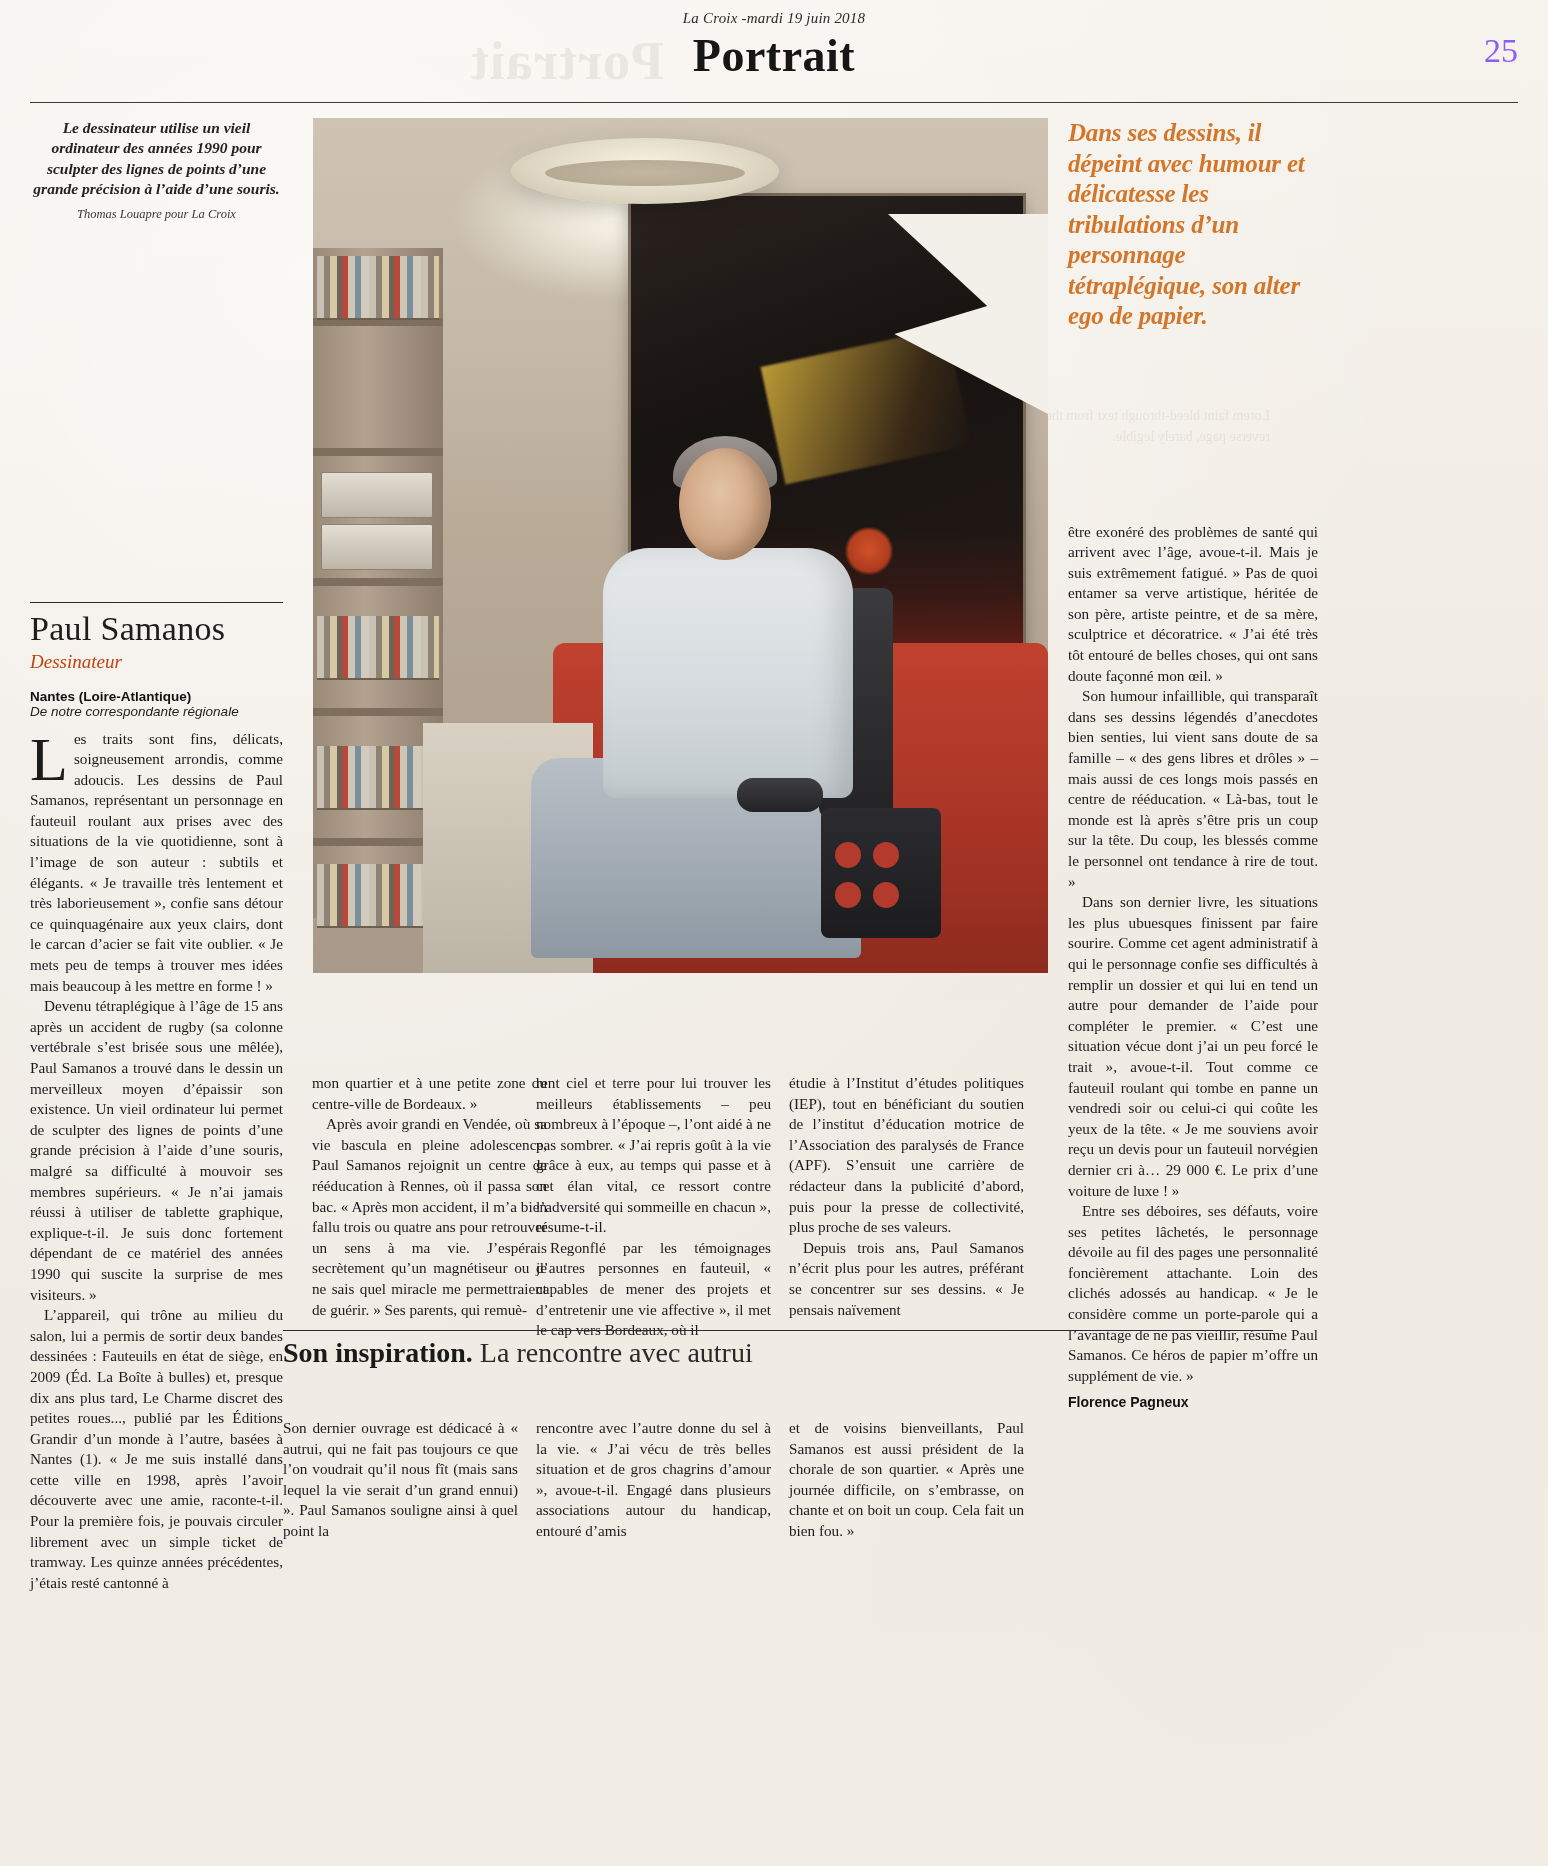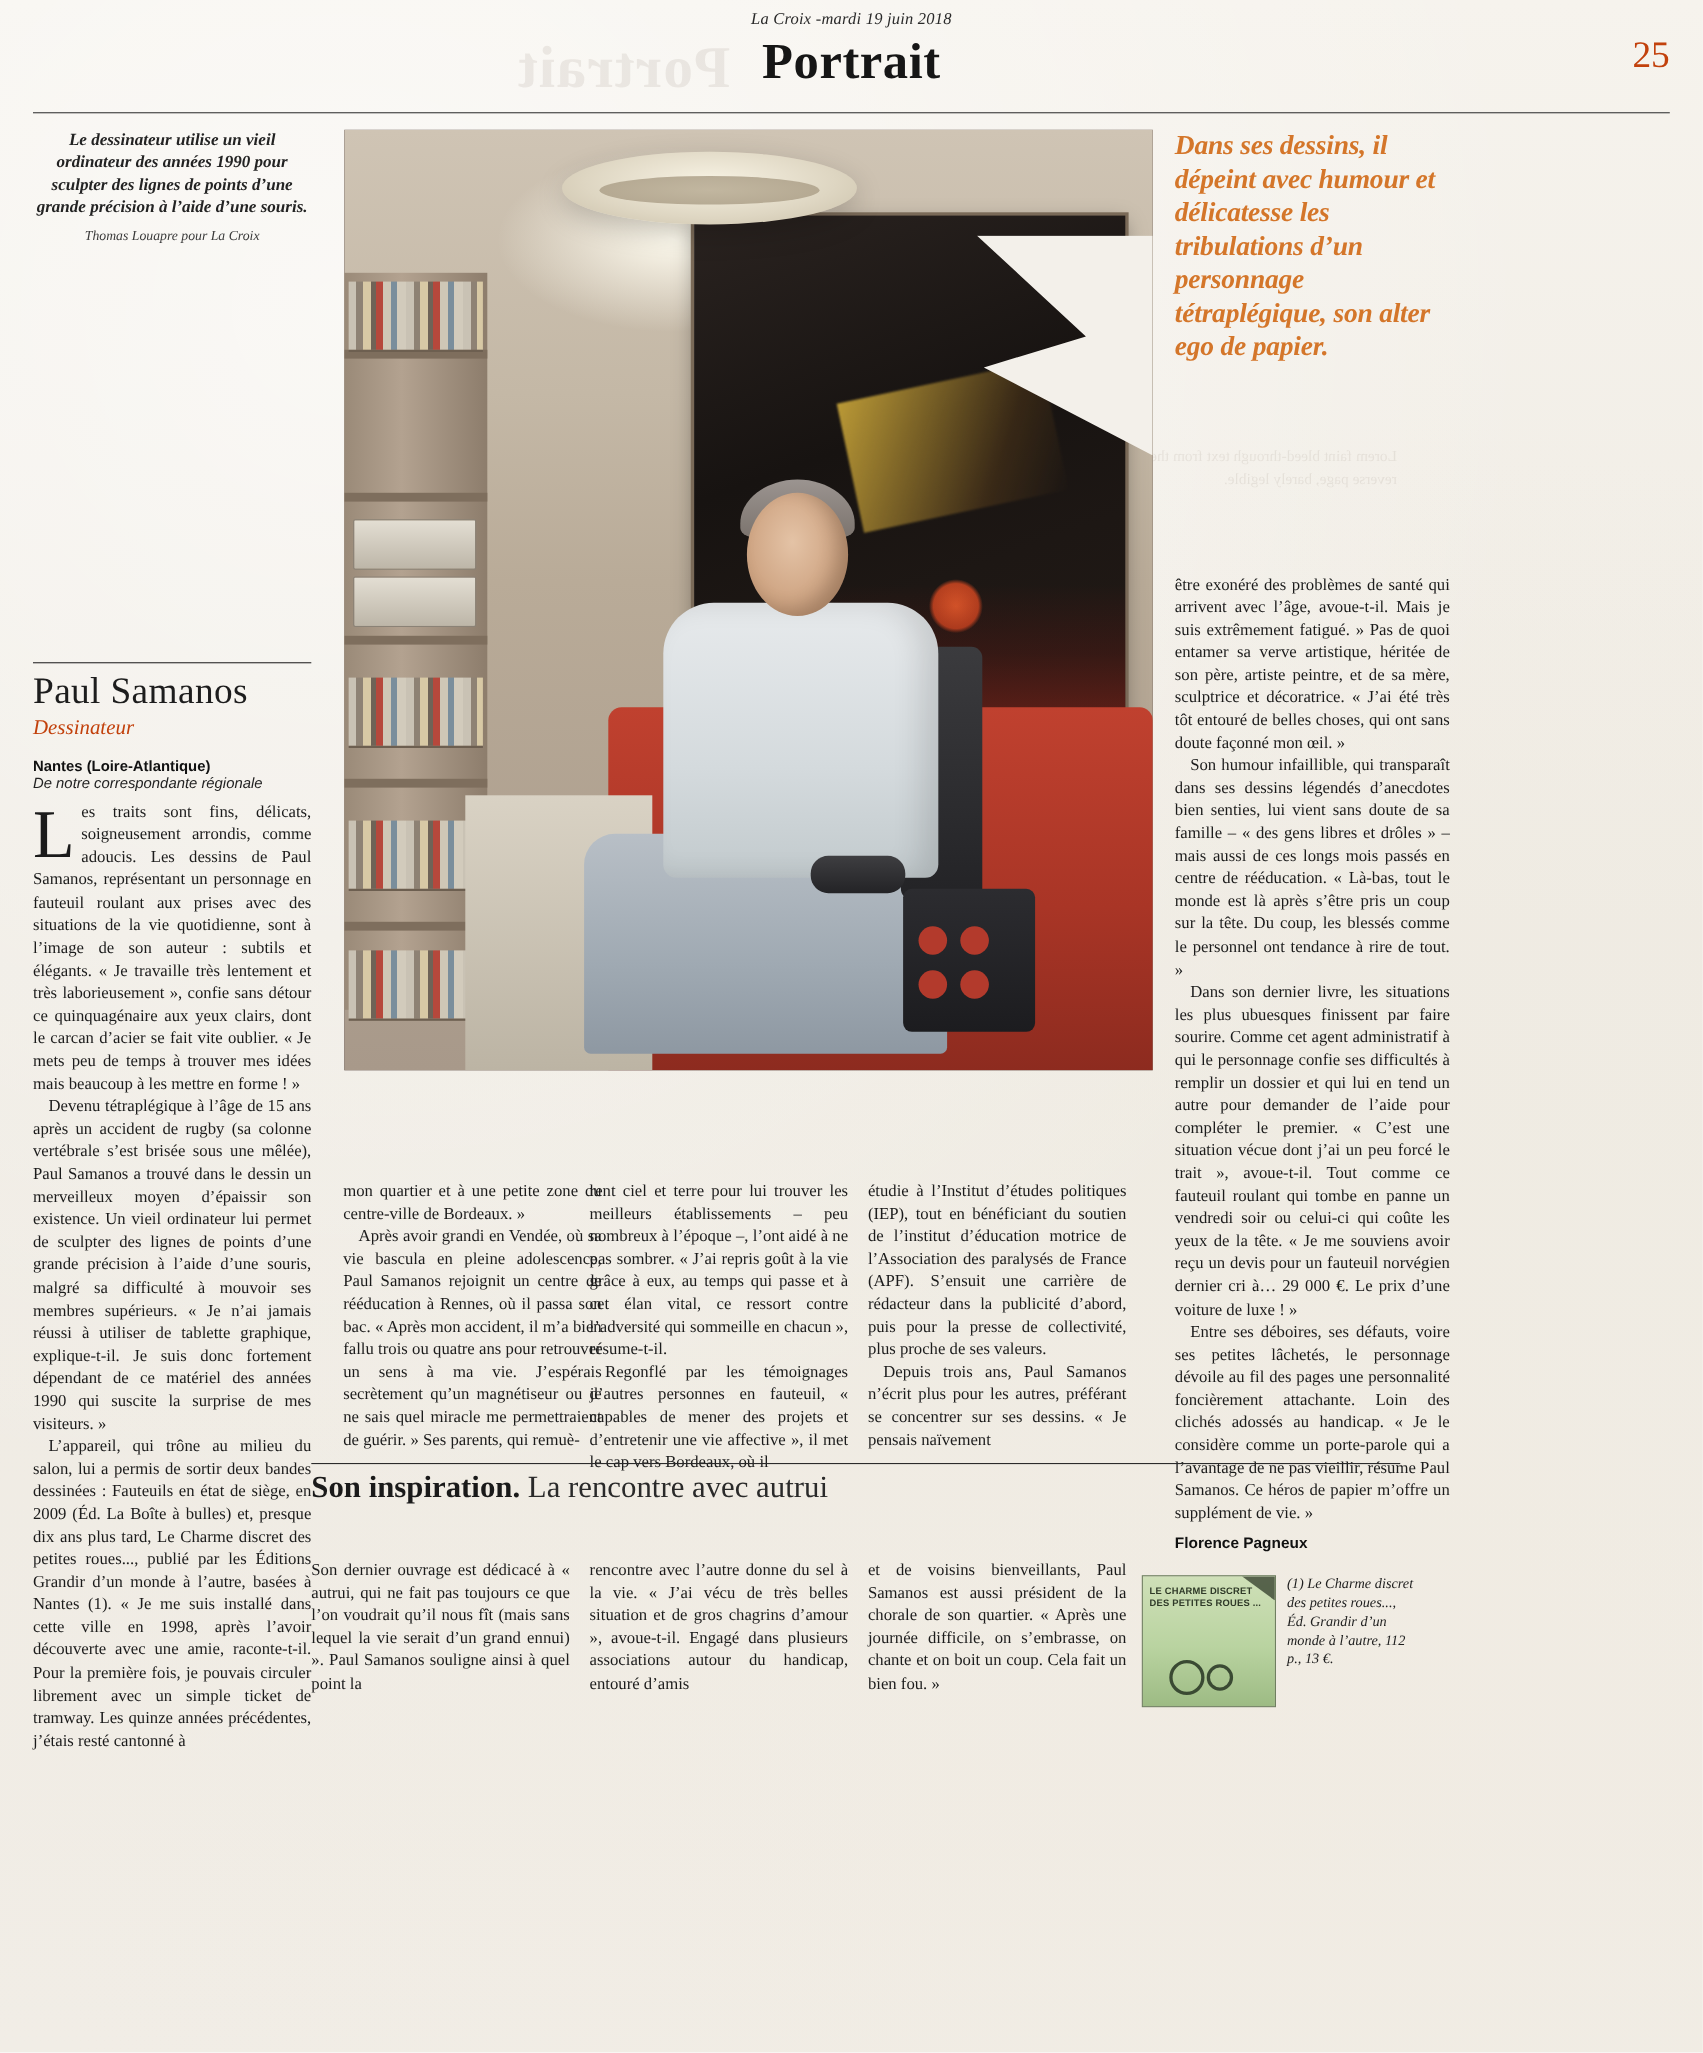--- a/index.html
+++ b/index.html
@@ -52,21 +52,21 @@
     font-weight: bold;
     letter-spacing: .5px;
     margin-top: 2px;
     color: #161616;
   }
   .page-number {
     position: absolute;
     right: 30px;
     top: 32px;
     font-size: 34px;
-    color: #c2410c;
+    color: #8b5cf6;
   }
   .rule {
     position: absolute;
     left: 30px;
     right: 30px;
     top: 102px;
     border-top: 1px solid #3a3a3a;
   }
   
   .ghost {
@@ -580,24 +580,15 @@
         <p class="first">Son dernier ouvrage est dédicacé à « autrui, qui ne fait pas toujours ce que l’on voudrait qu’il nous fît (mais sans lequel la vie serait d’un grand ennui) ». Paul Samanos souligne ainsi à quel point la</p>
       </div>
       <div class="botcol b2 body">
         <p class="first">rencontre avec l’autre donne du sel à la vie. « J’ai vécu de très belles situation et de gros chagrins d’amour », avoue-t-il. Engagé dans plusieurs associations autour du handicap, entouré d’amis</p>
       </div>
       <div class="botcol b3 body">
         <p class="first">et de voisins bienveillants, Paul Samanos est aussi président de la chorale de son quartier. « Après une journée difficile, on s’embrasse, on chante et on boit un coup. Cela fait un bien fou. »</p>
       </div>
     </div>
 
-    <div class="bookbox">
-      <div class="book-cover">
-        <div class="corner"></div>
-        <div class="bt">LE CHARME DISCRET DES PETITES ROUES ...</div>
-        <div class="wheel"></div>
-        <div class="wheel2"></div>
-      </div>
-      <div class="book-note">(1) Le Charme discret des petites roues..., Éd. Grandir d’un monde à l’autre, 112 p., 13 €.</div>
-    </div>
 
   </div>
 </div>
 
 </body></html>

